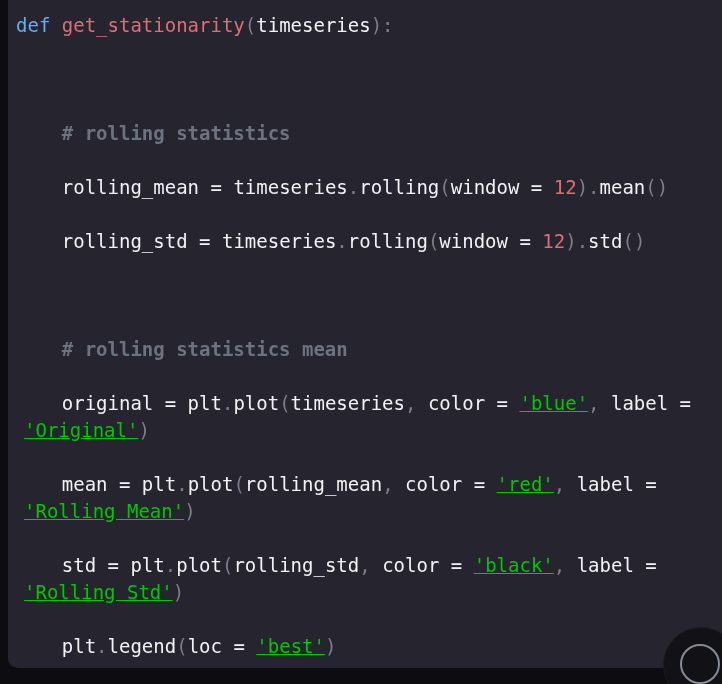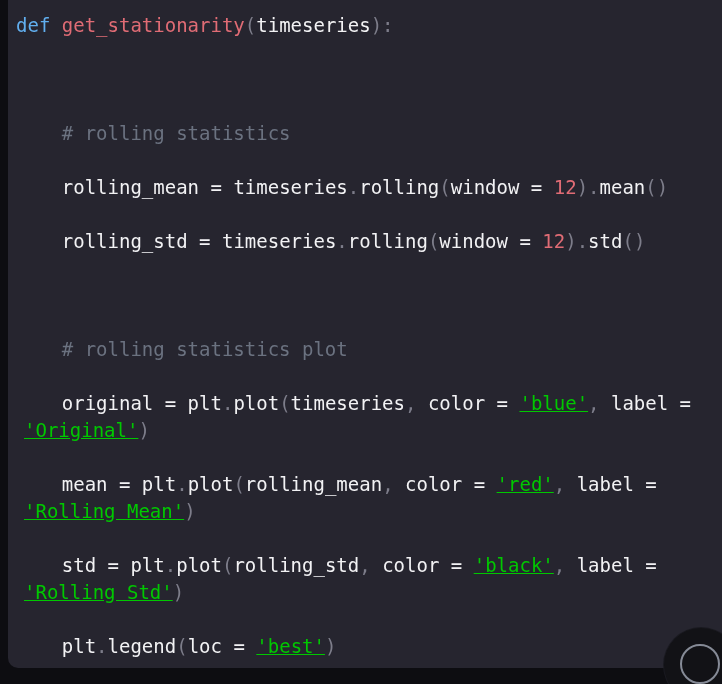--- a/index.html
+++ b/index.html
@@ -57,21 +57,21 @@
     padding-left: 8px;
     text-indent: -8px;
     margin-left: 8px;
   }
 
   
   .kw   { color: #61afef; }            
   .fn   { color: #e06c75; }            
   .str  { color: #00c800; text-decoration: underline; }            
   .num  { color: #e06c75; }            
-  .cmt  { color: #6b7280; }            
+  .cmt  { color: #6b7280; font-weight: bold; }            
   .pun  { color: #7d7d8a; }            
   .pln  { color: #f2f2f4; }            
 
   
   #fab {
     position: absolute;
     right: -16px;
     bottom: -18px;
     width: 74px;
     height: 74px;
@@ -96,21 +96,21 @@
 
 <div id="screen" style="background: rgb(13, 13, 17);">
 
   <div id="code-panel" style="background: rgb(38, 37, 47);">
     <pre id="code-block" style="color: rgb(242, 242, 244);"><span class="ln"><span class="kw" style="color: rgb(97, 175, 239);">def</span><span class="pln"> </span><span class="fn" style="color: rgb(224, 108, 117);">get_stationarity</span><span class="pun" style="color: rgb(125, 125, 138);">(</span><span class="pln">timeseries</span><span class="pun" style="color: rgb(125, 125, 138);">)</span><span class="pun" style="color: rgb(125, 125, 138);">:</span></span>
 <span class="ln">​</span>
 <span class="ln"><span class="cmt" style="color: rgb(107, 114, 128);">    # rolling statistics</span></span>
 <span class="ln"><span class="pln">    rolling_mean </span><span class="pln">=</span><span class="pln"> timeseries</span><span class="pun" style="color: rgb(125, 125, 138);">.</span><span class="pln">rolling</span><span class="pun" style="color: rgb(125, 125, 138);">(</span><span class="pln">window </span><span class="pln">=</span><span class="pln"> </span><span class="num" style="color: rgb(224, 108, 117);">12</span><span class="pun" style="color: rgb(125, 125, 138);">)</span><span class="pun" style="color: rgb(125, 125, 138);">.</span><span class="pln">mean</span><span class="pun" style="color: rgb(125, 125, 138);">()</span></span>
 <span class="ln"><span class="pln">    rolling_std </span><span class="pln">=</span><span class="pln"> timeseries</span><span class="pun" style="color: rgb(125, 125, 138);">.</span><span class="pln">rolling</span><span class="pun" style="color: rgb(125, 125, 138);">(</span><span class="pln">window </span><span class="pln">=</span><span class="pln"> </span><span class="num" style="color: rgb(224, 108, 117);">12</span><span class="pun" style="color: rgb(125, 125, 138);">)</span><span class="pun" style="color: rgb(125, 125, 138);">.</span><span class="pln">std</span><span class="pun" style="color: rgb(125, 125, 138);">()</span></span>
 <span class="ln">​</span>
-<span class="ln"><span class="cmt" style="color: rgb(107, 114, 128);">    # rolling statistics plot</span></span>
+<span class="ln"><span class="cmt" style="color: rgb(107, 114, 128);">    # rolling statistics mean</span></span>
 <span class="ln"><span class="pln">    original </span><span class="pln">=</span><span class="pln"> plt</span><span class="pun" style="color: rgb(125, 125, 138);">.</span><span class="pln">plot</span><span class="pun" style="color: rgb(125, 125, 138);">(</span><span class="pln">timeseries</span><span class="pun" style="color: rgb(125, 125, 138);">,</span><span class="pln"> color </span><span class="pln">=</span><span class="pln"> </span><span class="str" style="color: rgb(0, 200, 0);">'blue'</span><span class="pun" style="color: rgb(125, 125, 138);">,</span><span class="pln"> label </span><span class="pln">=</span><span class="pln"> </span><span class="str" style="color: rgb(0, 200, 0);">'Original'</span><span class="pun" style="color: rgb(125, 125, 138);">)</span></span>
 <span class="ln"><span class="pln">    mean </span><span class="pln">=</span><span class="pln"> plt</span><span class="pun" style="color: rgb(125, 125, 138);">.</span><span class="pln">plot</span><span class="pun" style="color: rgb(125, 125, 138);">(</span><span class="pln">rolling_mean</span><span class="pun" style="color: rgb(125, 125, 138);">,</span><span class="pln"> color </span><span class="pln">=</span><span class="pln"> </span><span class="str" style="color: rgb(0, 200, 0);">'red'</span><span class="pun" style="color: rgb(125, 125, 138);">,</span><span class="pln"> label </span><span class="pln">=</span><span class="pln"> </span><span class="str" style="color: rgb(0, 200, 0);">'Rolling Mean'</span><span class="pun" style="color: rgb(125, 125, 138);">)</span></span>
 <span class="ln"><span class="pln">    std </span><span class="pln">=</span><span class="pln"> plt</span><span class="pun" style="color: rgb(125, 125, 138);">.</span><span class="pln">plot</span><span class="pun" style="color: rgb(125, 125, 138);">(</span><span class="pln">rolling_std</span><span class="pun" style="color: rgb(125, 125, 138);">,</span><span class="pln"> color </span><span class="pln">=</span><span class="pln"> </span><span class="str" style="color: rgb(0, 200, 0);">'black'</span><span class="pun" style="color: rgb(125, 125, 138);">,</span><span class="pln"> label </span><span class="pln">=</span><span class="pln"> </span><span class="str" style="color: rgb(0, 200, 0);">'Rolling Std'</span><span class="pun" style="color: rgb(125, 125, 138);">)</span></span>
 <span class="ln"><span class="pln">    plt</span><span class="pun" style="color: rgb(125, 125, 138);">.</span><span class="pln">legend</span><span class="pun" style="color: rgb(125, 125, 138);">(</span><span class="pln">loc </span><span class="pln">=</span><span class="pln"> </span><span class="str" style="color: rgb(0, 200, 0);">'best'</span><span class="pun" style="color: rgb(125, 125, 138);">)</span></span>
 
 
 
 
 
 

